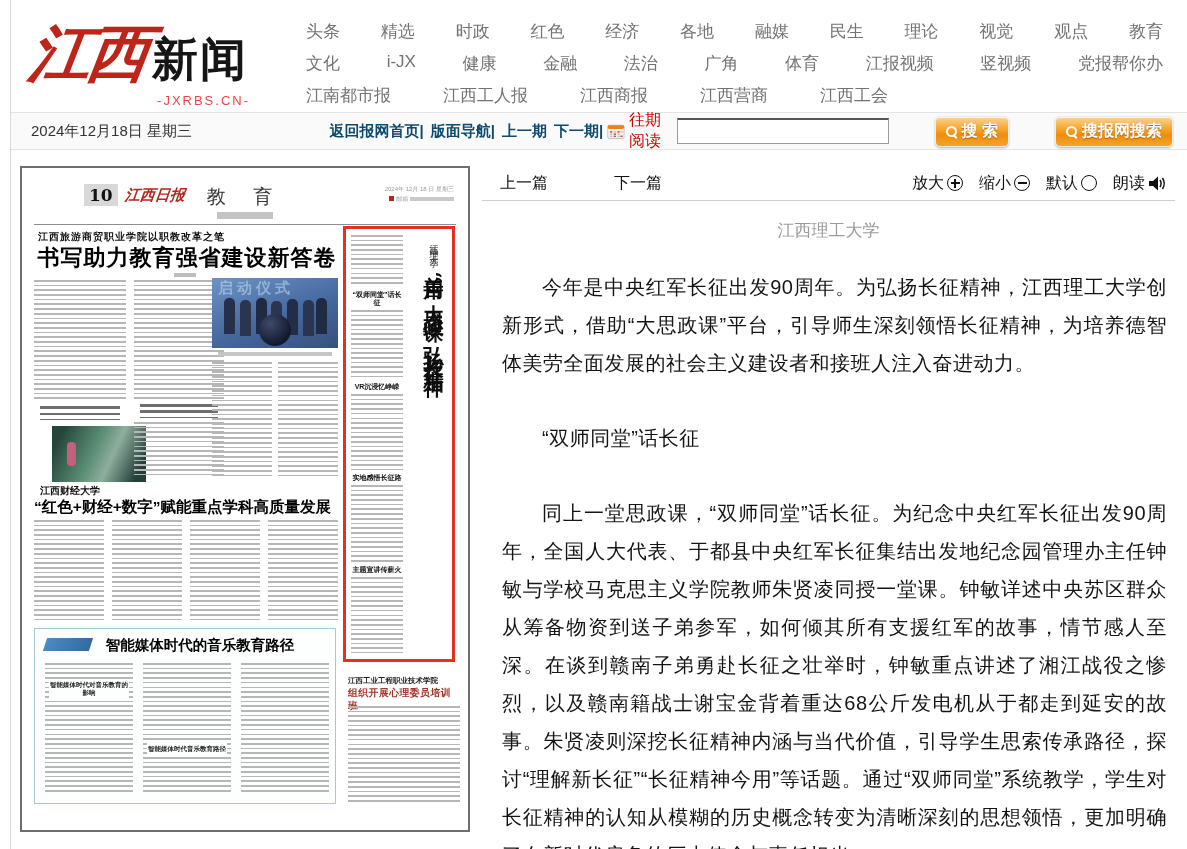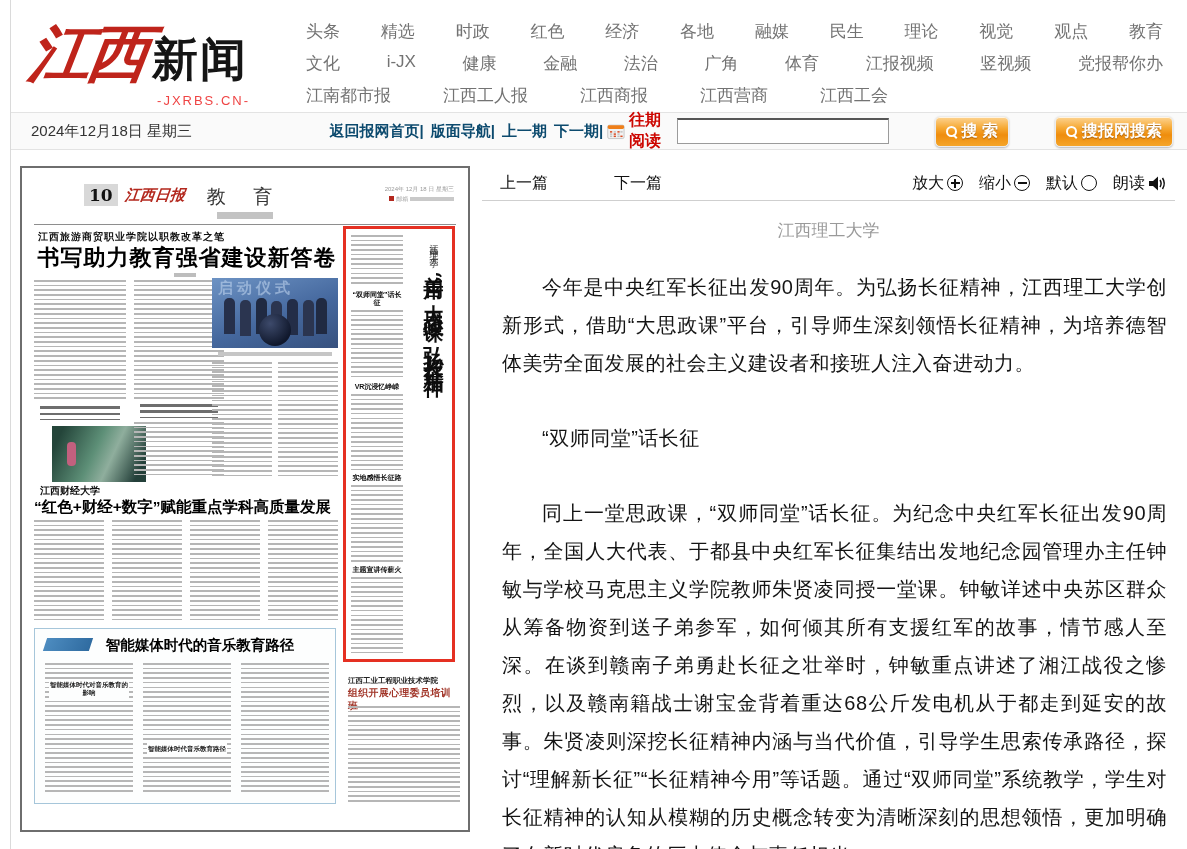--- a/index.html
+++ b/index.html
@@ -20,21 +20,21 @@
   .nav-row a { color:#737373; text-decoration:none; cursor:pointer; white-space:nowrap; }
   .nav-row.row3 { justify-content:flex-start; gap:52px; }
 
   
   .toolbar { margin-left:11px; height:38px; background:#fafafa; border-top:1px solid #e3e3e3;
     border-bottom:1px solid #e3e3e3; display:flex; align-items:center; padding:0 14px 0 20px; }
   .tb-date { font-size:15px; color:#333; width:250px; }
   .tb-links { font-size:15px; color:#333; margin-left:110px; display:flex; gap:7px; }
   .tb-links a { color:#0c4a6e; text-decoration:none; cursor:pointer; white-space:nowrap;font-weight:bold; }
   .tb-archive { display:flex; align-items:center; margin-left:4px; cursor:pointer; }
-  .tb-archive-label { color:#cc0600; font-weight:bold; font-size:16px; margin-left:4px; }
+  .tb-archive-label { color:#cc0600; font-weight:normal; font-size:16px; margin-left:4px; }
   .tb-search { margin-left:auto; display:flex; align-items:center; gap:10px; }
   .search-input { width:212px; height:26px; border:1px solid #9b9b9b; border-top:2px solid #565656; background:#fff; padding:0 6px; font-size:14px; }
   .btn-orange { height:31px; border-radius:5px; border:1px solid #ececec;
     background:linear-gradient(#fdd493,#f6a934 38%,#ef8d0d 62%,#f5a529);
     box-shadow:0 1px 2px rgba(0,0,0,.28), inset 0 1px 0 rgba(255,255,255,.75);
     color:#fff; font-weight:bold; font-size:16px; display:inline-flex; align-items:center; gap:5px;
     padding:0 10px; cursor:pointer; text-shadow:0 1px 1px rgba(110,55,0,.55); white-space:nowrap;margin-left:36px; }
   .mag { position:relative; width:11px; height:11px; display:inline-block; }
   .mag::before { content:""; position:absolute; left:0; top:0; width:7px; height:7px; border:2px solid #fff; border-radius:50%; }
   .mag::after { content:""; position:absolute; left:8px; top:8px; width:2px; height:5px; background:#fff; transform:rotate(-45deg); }

